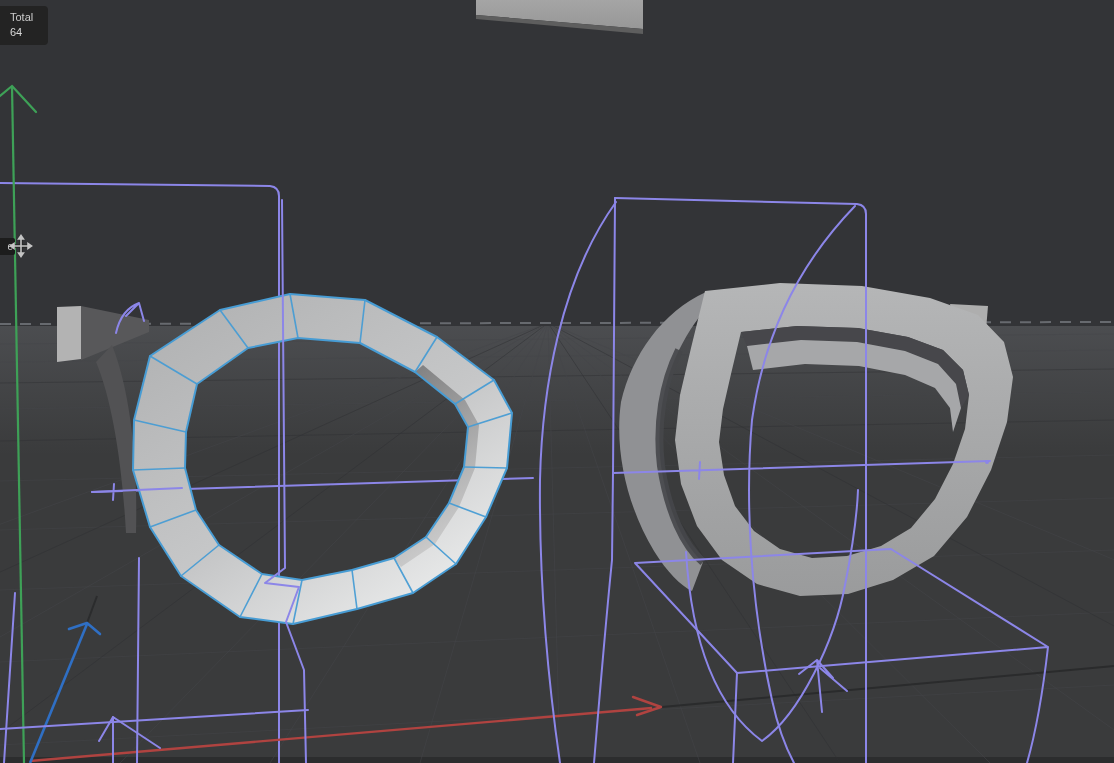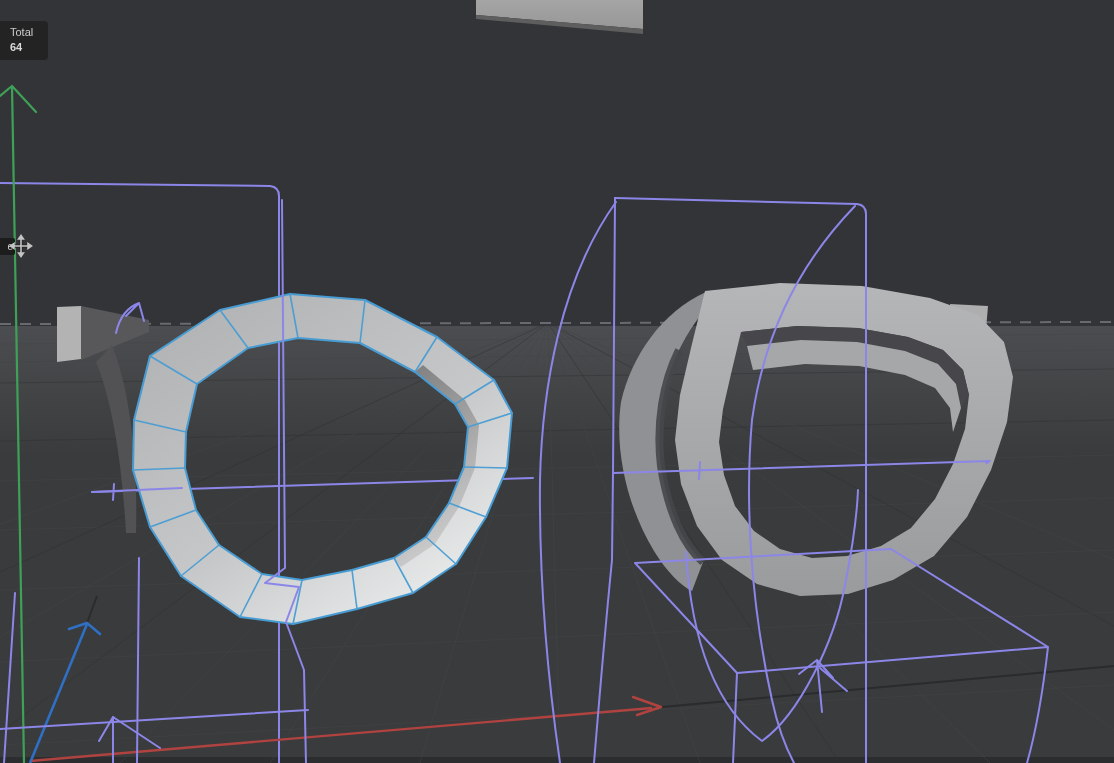--- a/index.html
+++ b/index.html
@@ -8,26 +8,26 @@
     background:var(--c-background,#3a3b3c);
     font-family:"Liberation Sans",sans-serif;
   }
   #scene{position:absolute;left:0;top:0;}
   .spline{stroke:var(--c-spline,#8c86e8);fill:none;stroke-width:2;stroke-linecap:round;stroke-linejoin:round;}
   .spline-thin{stroke:var(--c-spline,#8c86e8);fill:none;stroke-width:1.6;stroke-linecap:round;}
   .cyan{stroke:var(--c-edge_selection,#479cd4);}
   .gridline{stroke:var(--c-grid_line,#45464a);stroke-width:1;}
   .gridline-dark{stroke:var(--c-grid_line_dark,#303134);stroke-width:1;}
   #stats-panel{
-    position:absolute;left:0;top:21px;width:48px;padding:4px 6px 5px 10px;
+    position:absolute;left:0;top:6px;width:48px;padding:4px 6px 5px 10px;
     background:var(--c-panel_bg,#232323);border-radius:0 4px 4px 0;
     color:var(--c-panel_text,#cccccc);font-size:11px;line-height:15px;
     box-sizing:border-box;
   }
-  #stats-panel .val{color:#d9d9d9;font-weight:bold;}
+  #stats-panel .val{color:#d9d9d9;}
   #cursor-tooltip{
     position:absolute;left:0;top:238px;width:13px;height:17px;
     background:#1d1d1d;border-radius:0 2px 2px 0;color:#cfcfcf;
     font-size:10px;line-height:17px;text-align:right;padding-right:2px;
   }
   #move-cursor{position:absolute;left:8px;top:233px;}
 </style>
 </head>
 <body>
 

